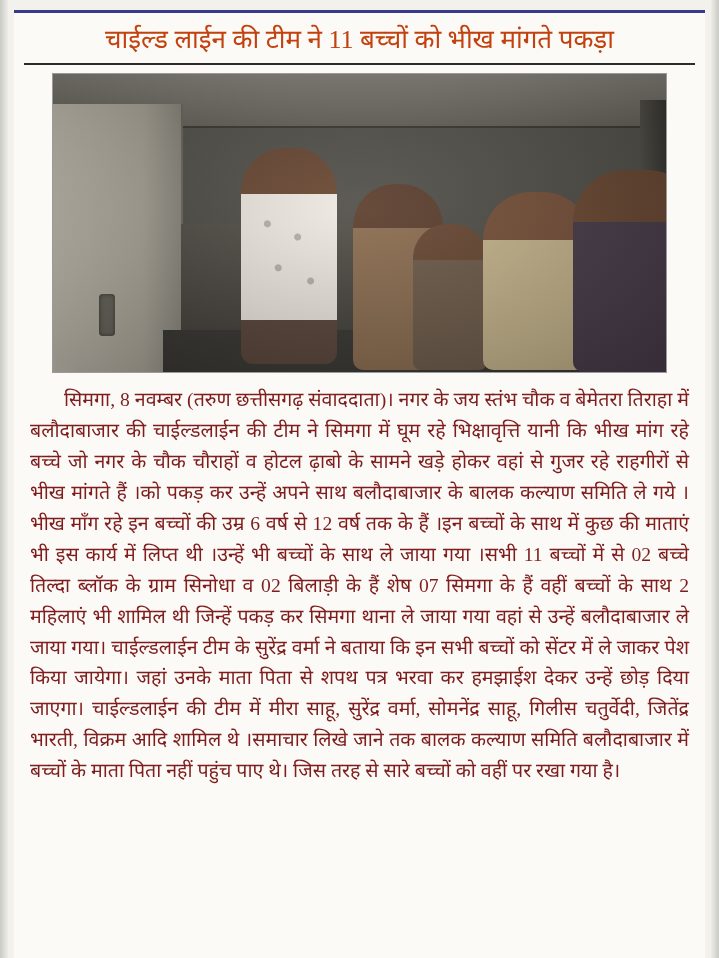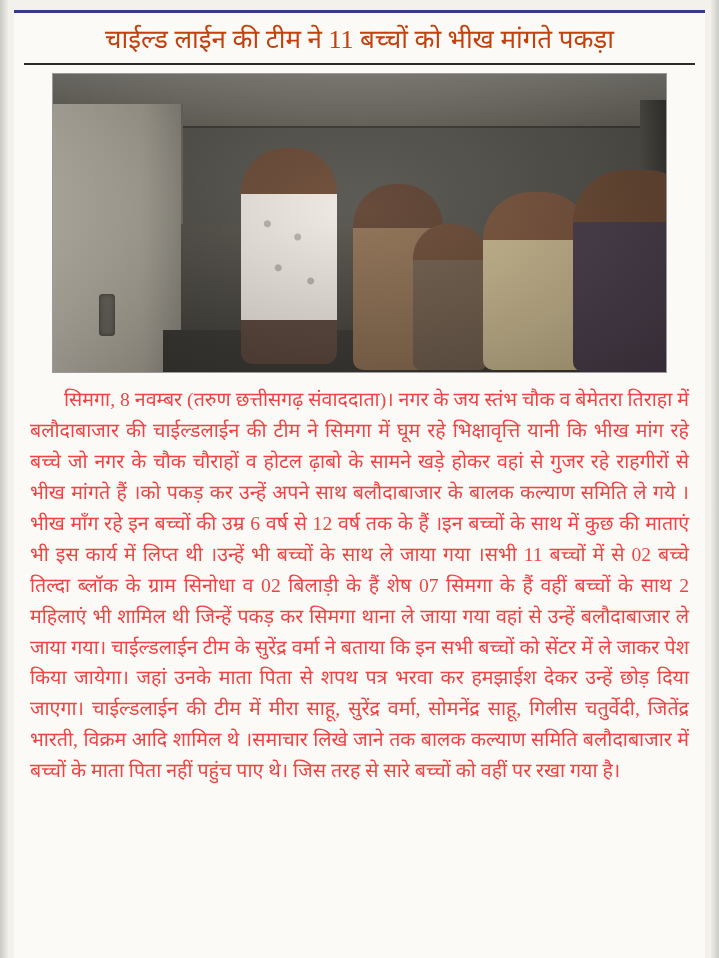--- a/index.html
+++ b/index.html
@@ -173,21 +173,21 @@
     inset: 0;
     background: radial-gradient(ellipse at 50% 45%, rgba(255,255,255,0.06), rgba(0,0,0,0.28) 95%);
   }
   
   .article {
     margin-top: 12px;
     padding: 0 6px;
     font-family: "Liberation Serif", "DejaVu Serif", serif;
     font-size: 19.6px;
     line-height: 1.58;
-    color: #ef4444;
+    color: #7f1d1d;
     text-align: justify;
     text-justify: inter-word;
   }
   .article p {
     margin: 0;
     text-indent: 34px;
   }
   .fade-bottom {
     position: absolute;
     left: 0; right: 0; bottom: 0;

